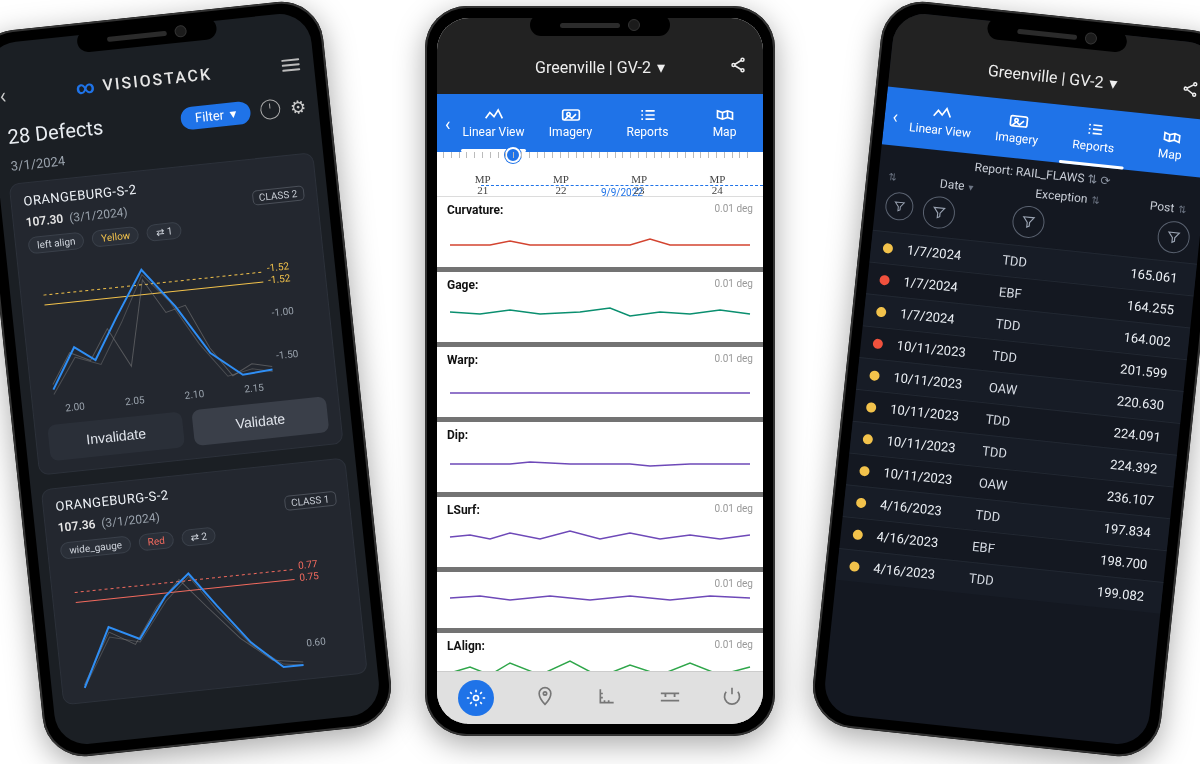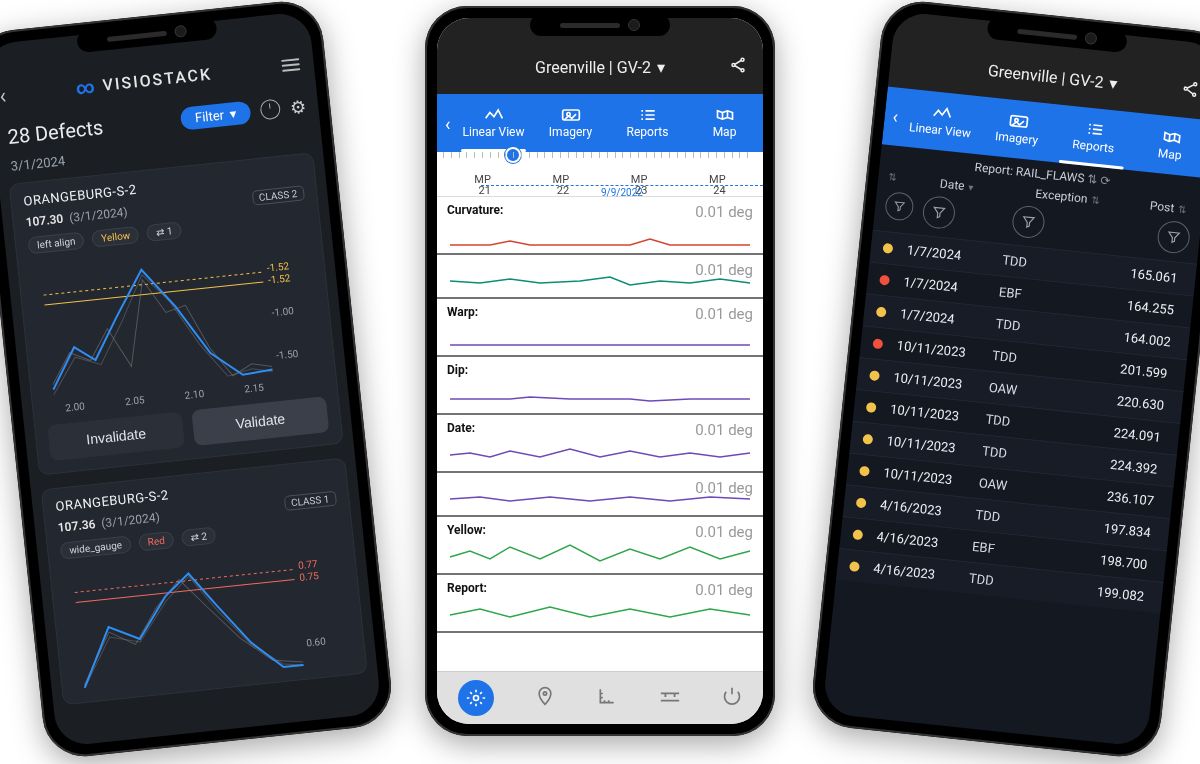--- a/index.html
+++ b/index.html
@@ -125,30 +125,30 @@
     content:""; position:absolute; bottom:0; left:8%; right:8%; height:3px;
     background:#fff; border-radius:2px;
   }
   .blue-nav .bk { position:absolute; left:8px; color:#fff; font-size:18px; top:50%; transform:translateY(-50%); }
   .nb-ico { width:20px; height:16px; }
 
   .ruler {
     height:44px; position:relative; border-bottom:1px solid #dcdcdc;
     background:#fff;
   }
-  .ruler .mp { position:absolute; top:22px; font-size:11px; color:#444; transform:translateX(-50%); text-align:right; line-height:11px; }
+  .ruler .mp { position:absolute; top:22px; font-size:11px; color:#444; transform:translateX(-50%); text-align:center; line-height:11px;font-family:Liberation Serif, serif; }
   .ruler .tick { position:absolute; top:0; width:1px; height:6px; background:#bbb; }
   .ruler .dot {
     position:absolute; top:-5px; width:12px; height:12px; background:#1f73e8; border-radius:50%;
     border:2px solid #fff; box-shadow:0 0 0 1px #1f73e8;
   }
   .ruler .dash-date { position:absolute; left:0; right:0; bottom:-2px; text-align:center; font-size:10px; color:#1f73e8; }
-  .lv-block { border-bottom:2px solid #737373; padding:6px 10px 2px; position:relative; }
+  .lv-block { border-bottom:5px solid #737373; padding:6px 10px 16px; position:relative; }
   .lv-block .lbl { font-size:12px; font-weight:700; color:#111; }
-  .lv-block .unit { position:absolute; right:10px; top:6px; font-size:15px; color:#999; }
+  .lv-block .unit { position:absolute; right:10px; top:6px; font-size:10px; color:#999; }
   .lv-block svg { width:100%; height:34px; display:block; }
 
   .bot-tab {
     position:absolute; bottom:0; left:0; right:0; height:52px;
     background:#e0e0e0; display:flex; align-items:center; justify-content:space-around;
     border-top:1px solid #ccc;
   }
   .bot-tab .b { color:#777; font-size:18px; }
   .bot-gear {
     width:36px; height:36px; background:#1f73e8; border-radius:50%;
@@ -387,53 +387,54 @@
 
       <div id="lv-sections">
           <div class="lv-block">
             <div class="lbl">Curvature:</div>
             <div class="unit">0.01 deg</div>
             <svg viewBox="0 0 300 34">
               <path d="M0,28 L40,28 60,24 80,28 180,28 200,22 220,28 300,28" stroke="#d34430" fill="none" stroke-width="1.5"></path>
             </svg>
           </div>
           <div class="lv-block">
+            <div class="lbl">Gage:</div>
             <div class="unit">0.01 deg</div>
             <svg viewBox="0 0 300 34">
               <path d="M0,20 L30,22 60,18 90,22 130,20 160,16 180,24 210,20 240,22 270,18 300,22" stroke="#0a8f6f" fill="none" stroke-width="1.5"></path>
             </svg>
           </div>
           <div class="lv-block">
             <div class="lbl">Warp:</div>
             <div class="unit">0.01 deg</div>
             <svg viewBox="0 0 300 34">
               <path d="M0,26 L300,26" stroke="#6e49b8" fill="none" stroke-width="1.5"></path>
             </svg>
           </div>
           <div class="lv-block">
             <div class="lbl">Dip:</div>
             <svg viewBox="0 0 300 34">
               <path d="M0,22 L60,22 80,20 120,22 180,22 200,24 240,22 300,22" stroke="#6e49b8" fill="none" stroke-width="1.5"></path>
             </svg>
           </div>
           <div class="lv-block">
-            <div class="lbl">Date:</div>
+            <div class="lbl">LSurf:</div>
             <div class="unit">0.01 deg</div>
             <svg viewBox="0 0 300 34">
               <path d="M0,20 L20,18 40,22 60,16 90,22 120,14 150,22 180,16 210,22 240,18 270,22 300,18" stroke="#6e49b8" fill="none" stroke-width="1.5"></path>
             </svg>
           </div>
           <div class="lv-block">
             <div class="unit">0.01 deg</div>
             <svg viewBox="0 0 300 34">
               <path d="M0,20 L30,18 60,22 100,18 140,22 180,18 220,22 260,18 300,20" stroke="#6e49b8" fill="none" stroke-width="1.5"></path>
             </svg>
           </div>
           <div class="lv-block">
-            <div class="lbl">Yellow:</div>
+            <div class="lbl">LAlign:</div>
             <div class="unit">0.01 deg</div>
             <svg viewBox="0 0 300 34">
               <path d="M0,20 L20,14 40,22 60,10 90,22 120,8 150,24 180,12 210,22 240,10 270,22 300,14" stroke="#2fa64a" fill="none" stroke-width="1.5"></path>
             </svg>
           </div>
           <div class="lv-block">
             <div class="lbl">Report:</div>
             <div class="unit">0.01 deg</div>
             <svg viewBox="0 0 300 34">
               <path d="M0,20 L30,14 60,22 100,12 140,22 180,14 220,22 260,14 300,20" stroke="#2fa64a" fill="none" stroke-width="1.5"></path>

